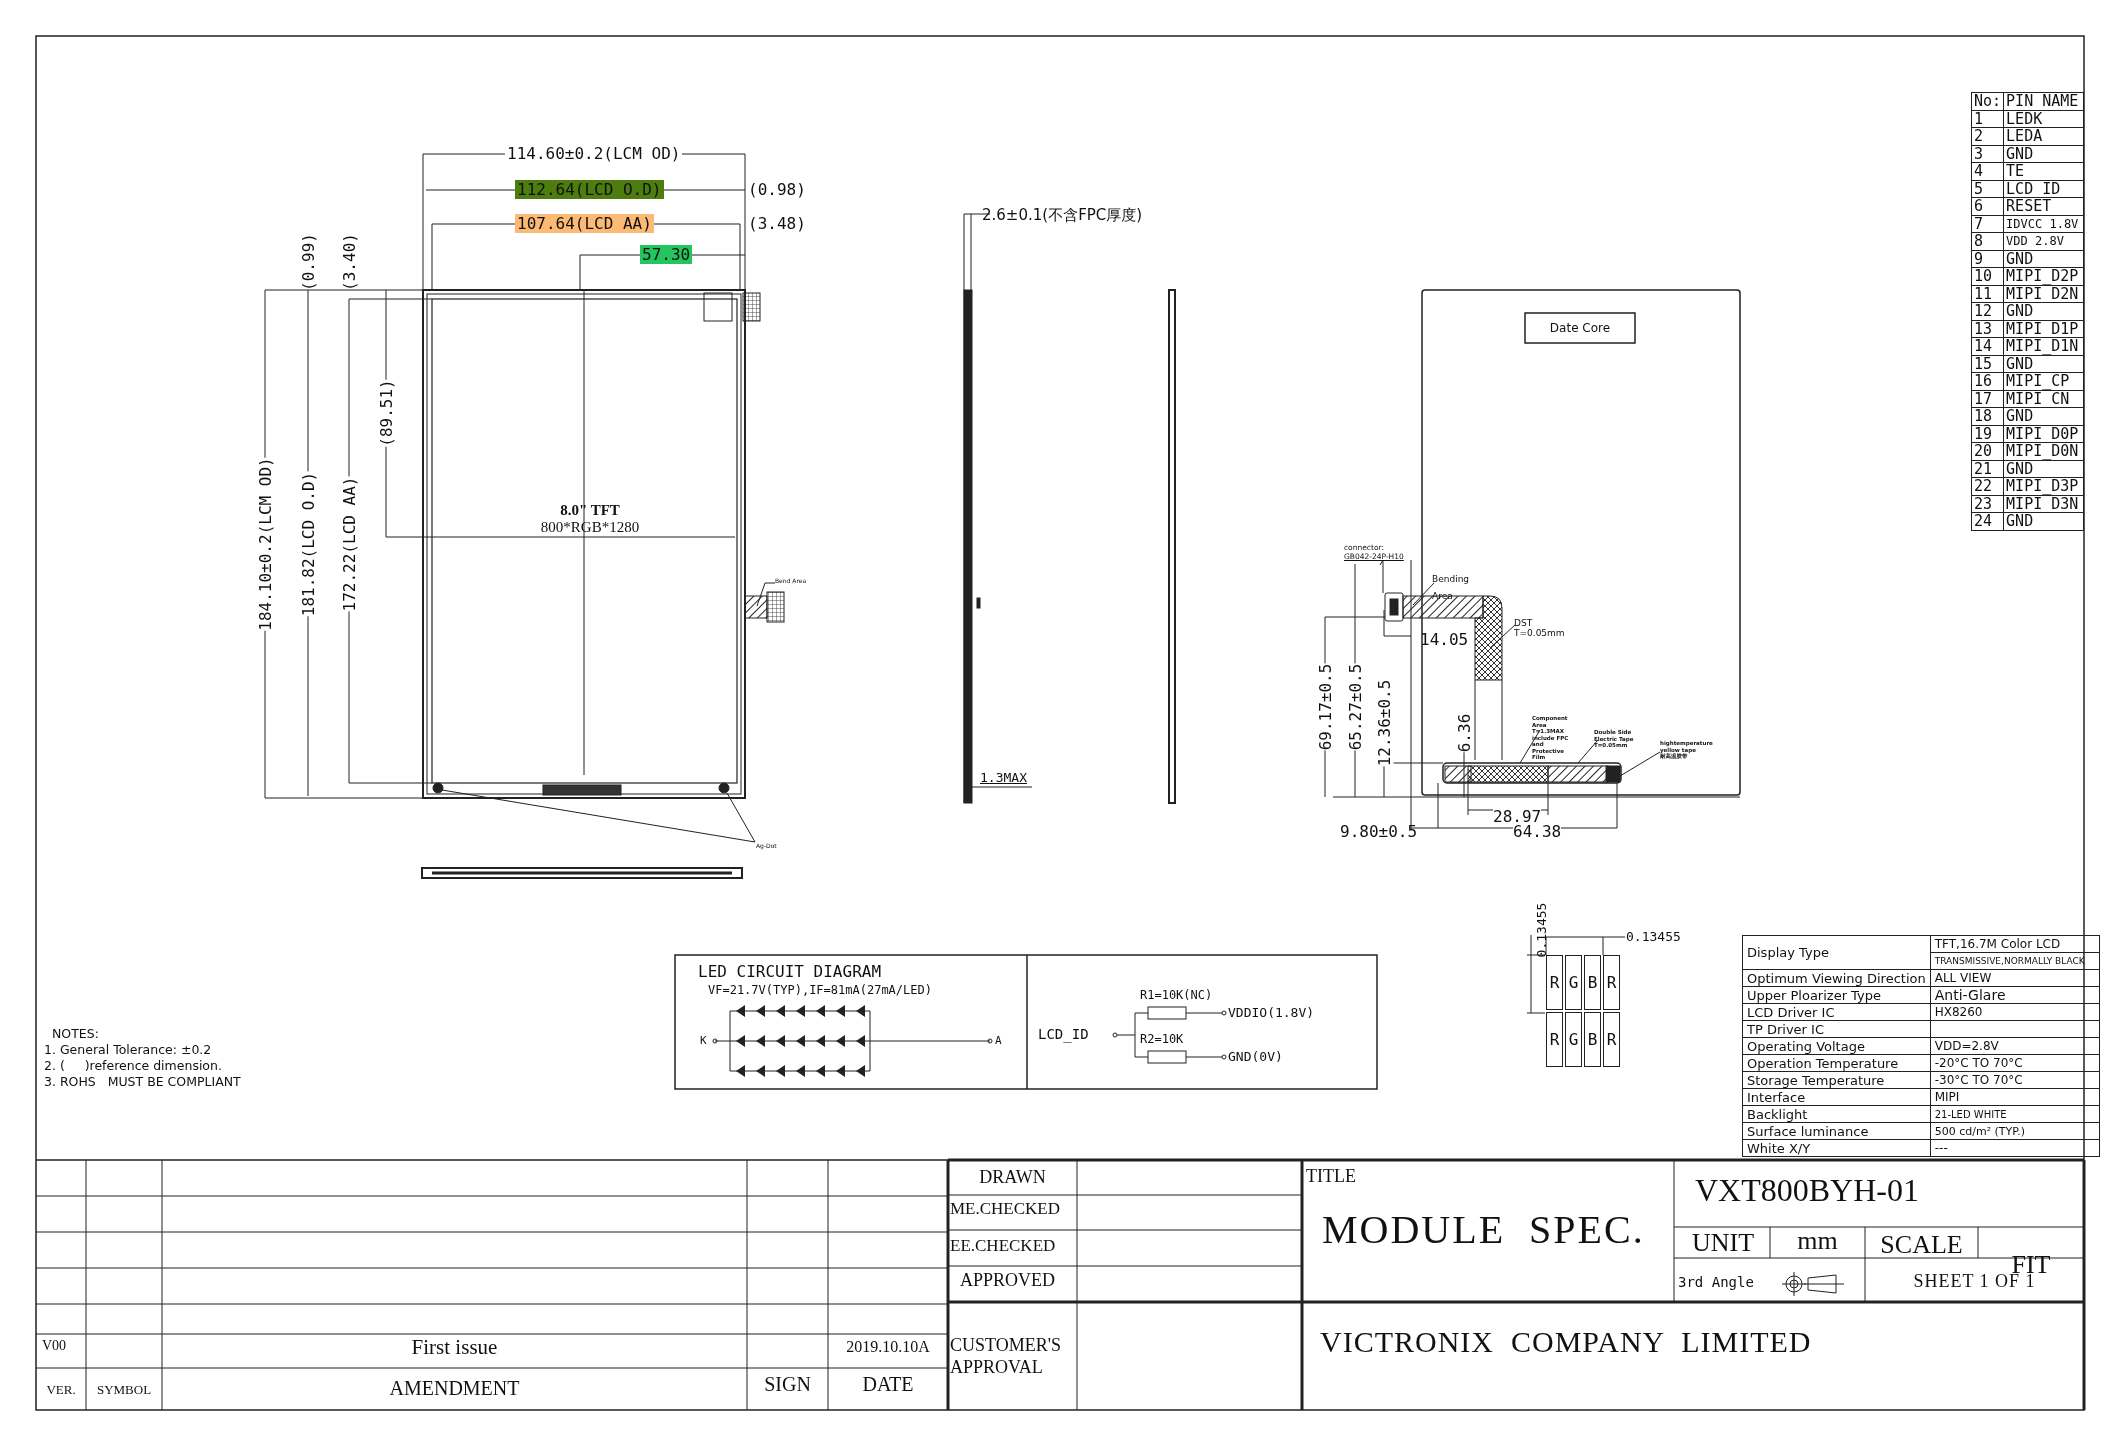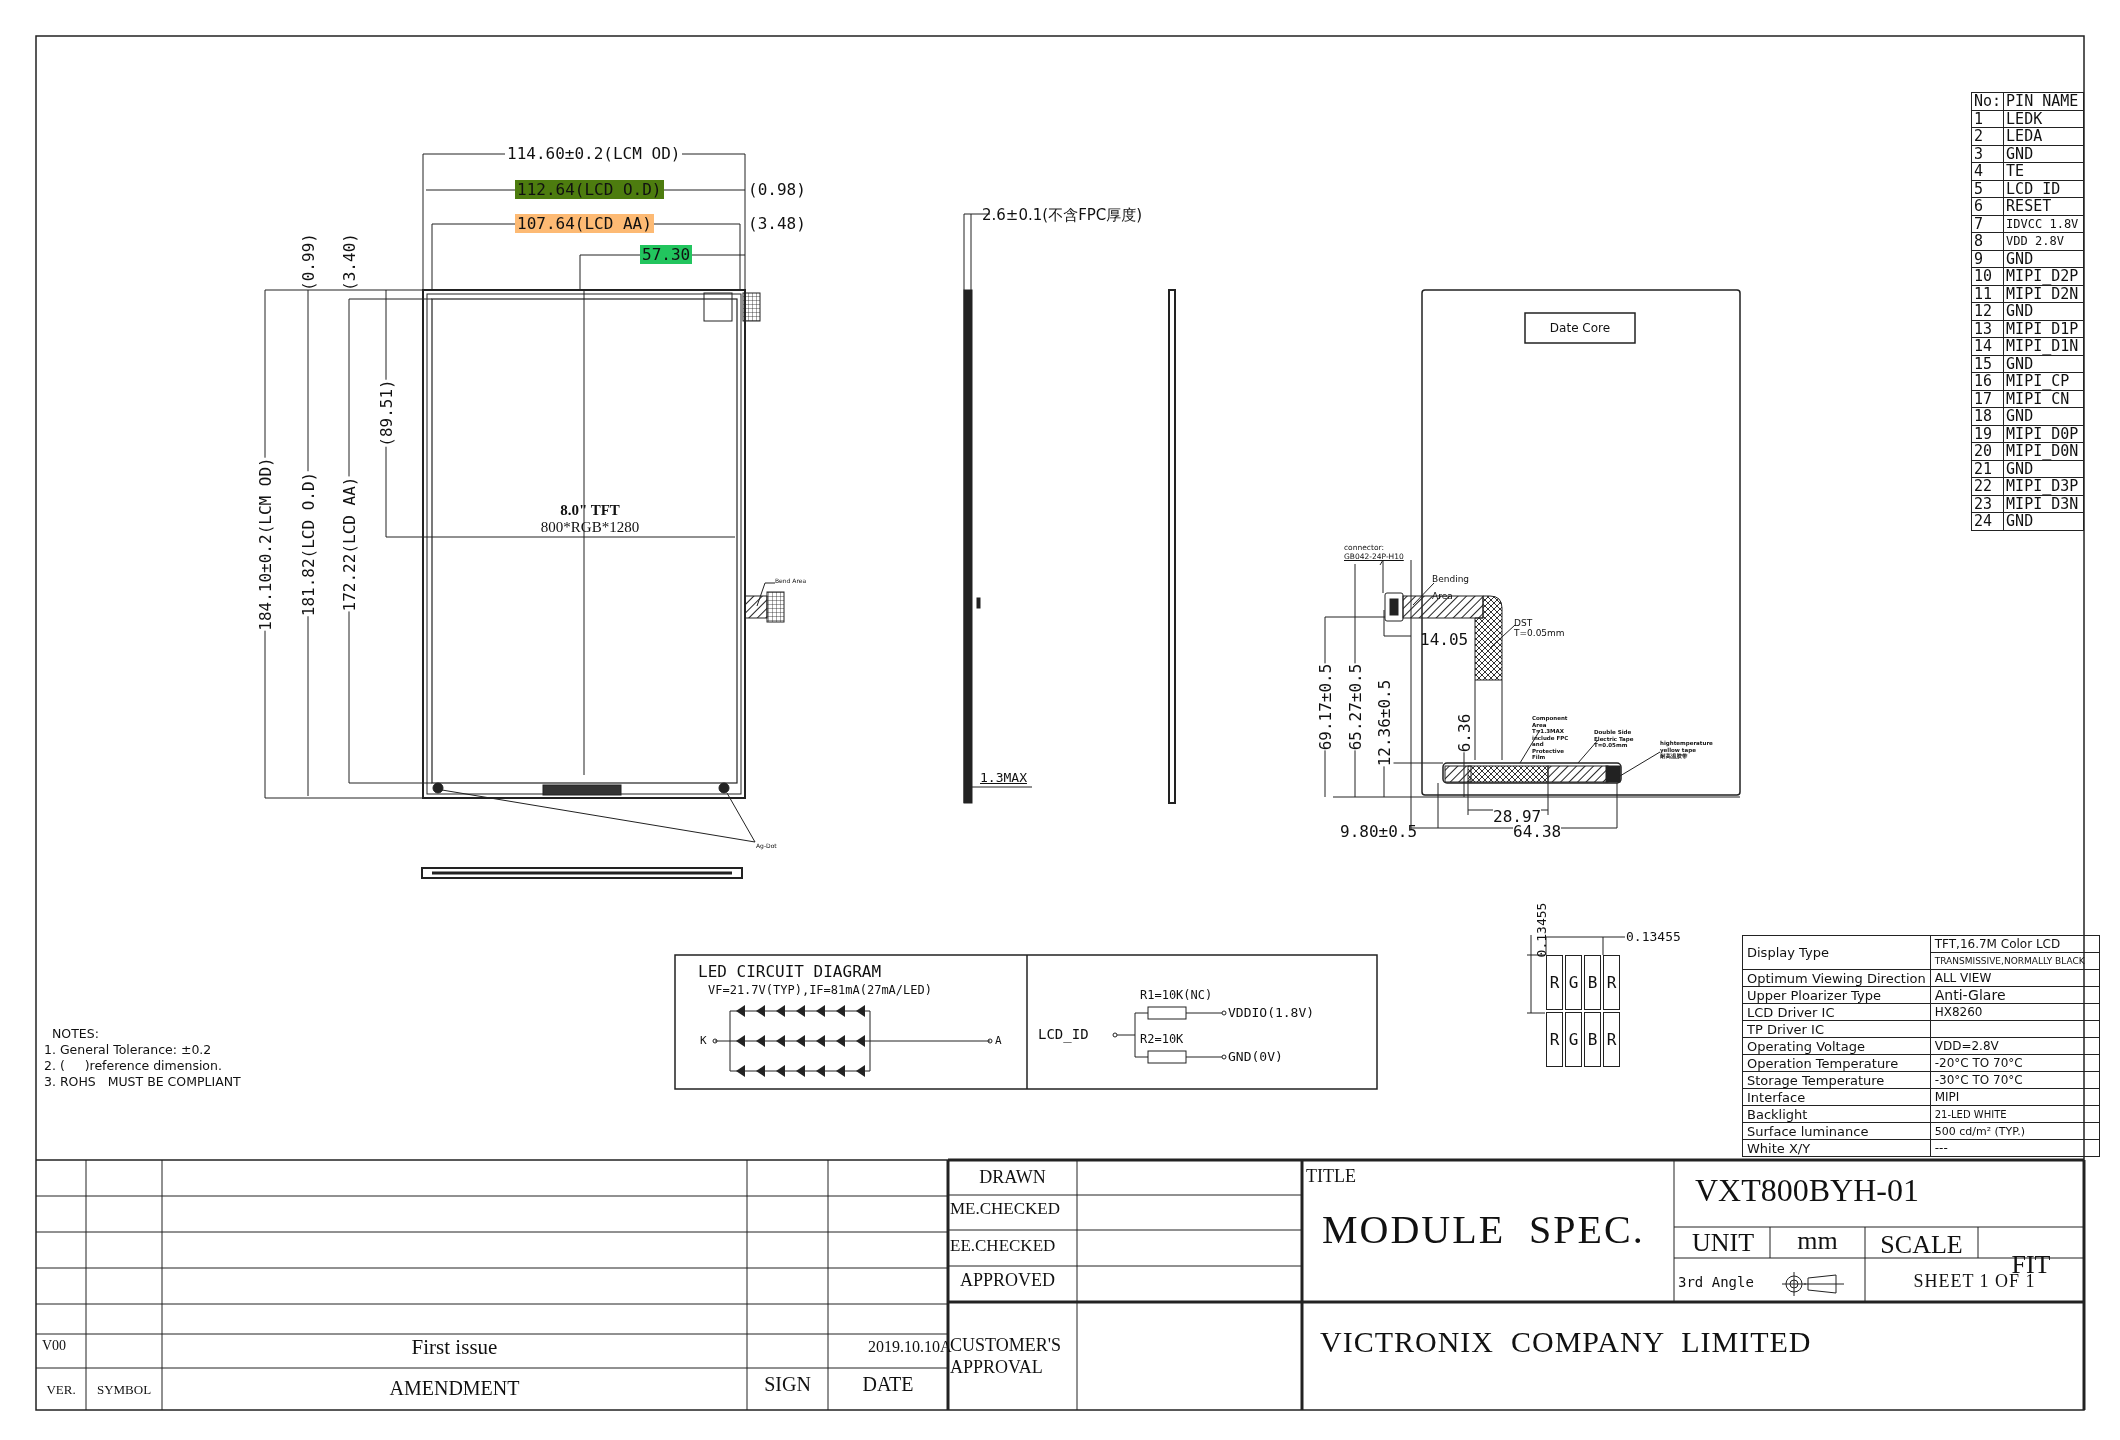--- a/index.html
+++ b/index.html
@@ -464,21 +464,21 @@
 <div class="abs cad" style="left:700px;top:1034px;font-size:11px;">K</div>
 <div class="abs cad" style="left:995px;top:1034px;font-size:11px;">A</div>
 <div class="abs cad" style="left:1038px;top:1026px;font-size:14px;">LCD_ID</div>
 <div class="abs cad" style="left:1140px;top:988px;font-size:12px;">R1=10K(NC)</div>
 <div class="abs cad" style="left:1228px;top:1005px;font-size:13px;">VDDIO(1.8V)</div>
 <div class="abs cad" style="left:1140px;top:1032px;font-size:12px;">R2=10K</div>
 <div class="abs cad" style="left:1228px;top:1049px;font-size:13px;">GND(0V)</div>
 
 <div class="tb-text serif" style="left:42px;top:1338px;font-size:14px;">V00</div>
 <div class="tb-text serif" style="left:162px;top:1335px;width:585px;text-align:center;font-size:21px;">First issue</div>
-<div class="tb-text serif" style="left:828px;top:1338px;width:120px;font-size:16px;margin-left:40px;">2019.10.10A</div>
+<div class="tb-text serif" style="left:828px;top:1338px;width:120px;text-align:center;font-size:16px;">2019.10.10A</div>
 <div class="tb-text serif" style="left:36px;top:1382px;width:50px;text-align:center;font-size:13px;">VER.</div>
 <div class="tb-text serif" style="left:86px;top:1382px;width:76px;text-align:center;font-size:13px;">SYMBOL</div>
 <div class="tb-text serif" style="left:162px;top:1377px;width:585px;text-align:center;font-size:20px;">AMENDMENT</div>
 <div class="tb-text serif" style="left:747px;top:1373px;width:81px;text-align:center;font-size:20px;">SIGN</div>
 <div class="tb-text serif" style="left:828px;top:1373px;width:120px;text-align:center;font-size:20px;">DATE</div>
 
 <div class="tb-text serif" style="left:948px;top:1167px;width:129px;text-align:center;font-size:18px;">DRAWN</div>
 <div class="tb-text serif" style="left:950px;top:1199px;font-size:17px;">ME.CHECKED</div>
 <div class="tb-text serif" style="left:950px;top:1236px;font-size:17px;">EE.CHECKED</div>
 <div class="tb-text serif" style="left:948px;top:1270px;width:119px;text-align:center;font-size:18px;">APPROVED</div>

